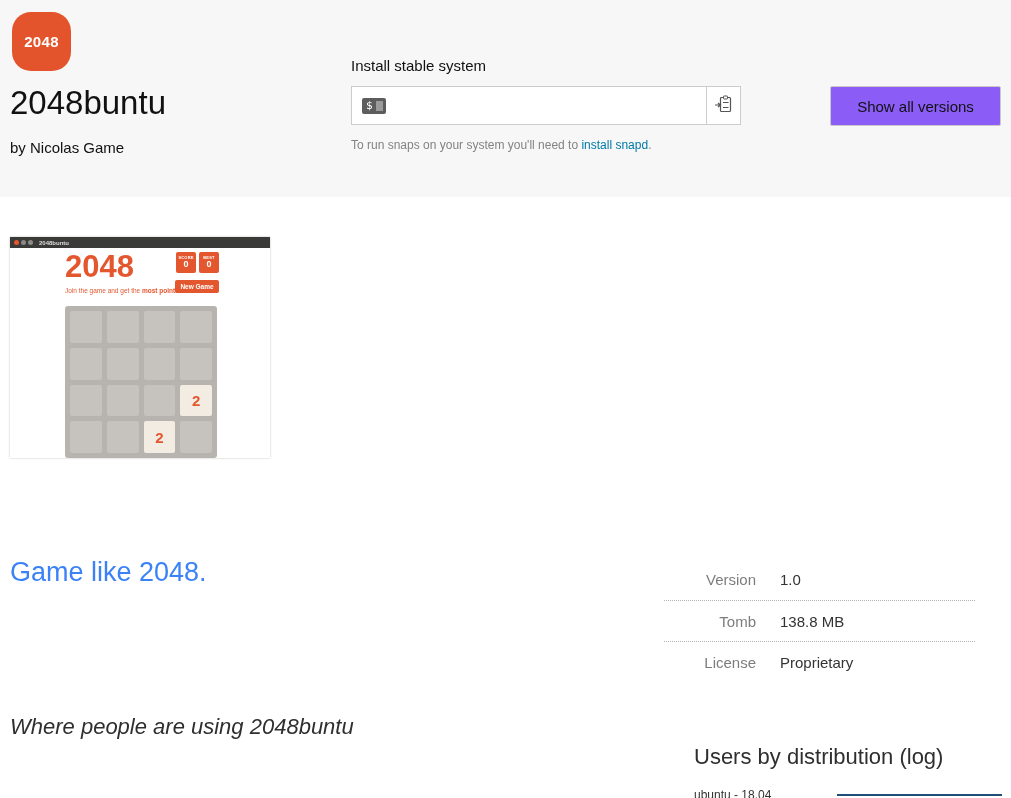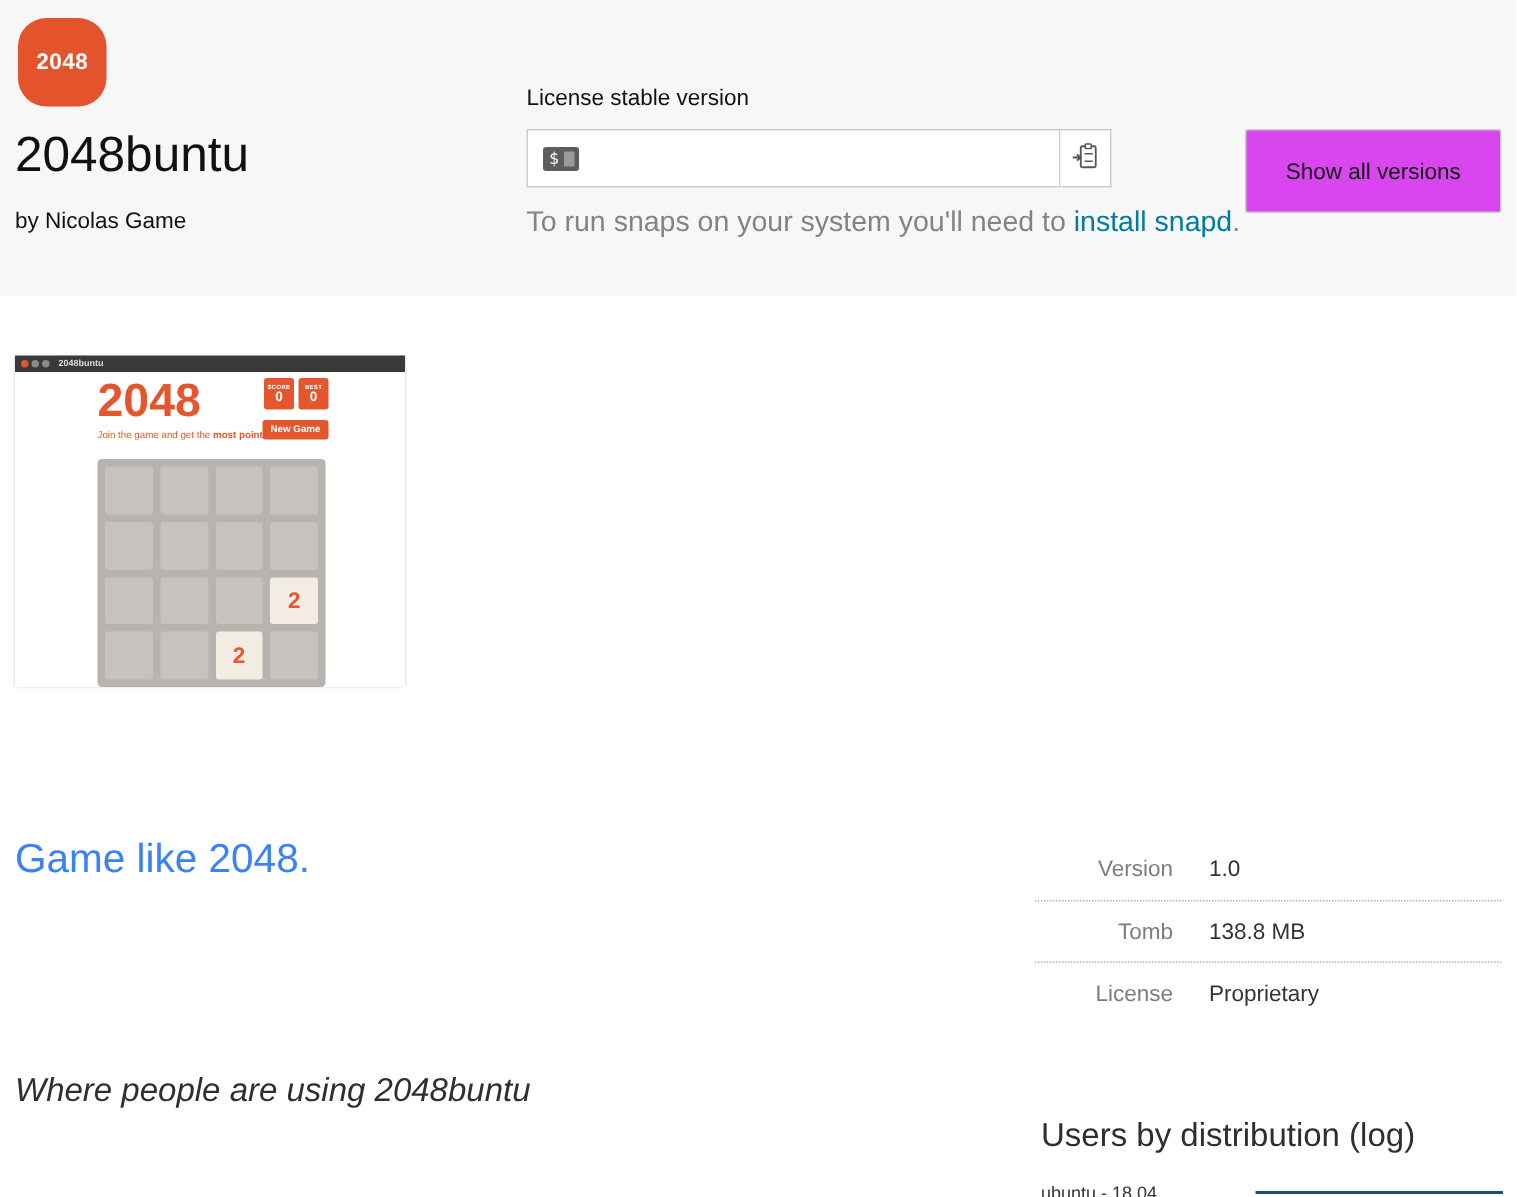--- a/index.html
+++ b/index.html
@@ -19,24 +19,24 @@
   .cmd-row { position: absolute; left: 351px; top: 86px; display: flex; height: 39px; }
   .cmd-box { width: 356px; height: 39px; background: #fff; border: 1px solid #ccc;
     display: flex; align-items: center; padding-left: 10px; cursor: text; }
   .prompt { background: #5d5d5d; border-radius: 2px; width: 24px; height: 16px;
     display: inline-flex; align-items: center; padding-left: 4px; margin-right: 9px; }
   .prompt .dollar { color: #fff; font-size: 11px; font-family: "DejaVu Sans Mono", monospace; line-height: 1; }
   .prompt .cursor { display: inline-block; width: 7px; height: 10px; background: #9a9a9a; margin-left: 3px; }
   .cmd-box code { font-family: "DejaVu Sans Mono", monospace; font-size: 14.5px; color: #333; }
   .copy-btn { width: 34px; height: 39px; background: #fff; border: 1px solid #ccc; border-left: none;
     display: flex; align-items: center; justify-content: center; cursor: pointer; }
-  .helper { position: absolute; left: 351px; top: 138px; font-size: 19px; color: #838383; }
+  .helper { position: absolute; left: 351px; top: 138px; font-size: 12px; color: #838383; }
   .helper a { color: #007aa6; text-decoration: none; cursor: pointer; }
-  .versions-btn { position: absolute; left: 830px; top: 86px; width: 171px; height: 56px;
-    background: #d946ef; border: 1px solid #c9c9c9; border-radius: 2px; font-size: 15px; color: #111;
+  .versions-btn { position: absolute; left: 830px; top: 86px; width: 171px; height: 40px;
+    background: #8b5cf6; border: 1px solid #c9c9c9; border-radius: 2px; font-size: 15px; color: #111;
     font-family: "Liberation Sans", sans-serif; cursor: pointer; }
 
   
   .shot { position: absolute; left: 10px; top: 237px; width: 260px; height: 221px;
     box-shadow: 0 0 2px rgba(0,0,0,.25); cursor: pointer; background: #fff; }
   .titlebar { position: relative; width: 100%; height: 11px; background: #3a3a38;
     display: flex; align-items: center; padding-left: 4px; }
   .dot { width: 5px; height: 5px; border-radius: 50%; margin-right: 2px; }
   .dot.close { background: #e4572e; }
   .dot.min, .dot.max { background: #8b8b87; }
@@ -56,21 +56,21 @@
   .g-grid { position: absolute; left: 55px; top: 58px; width: 152px; height: 152px;
     background: #b7b3ae; border-radius: 3px; padding: 5px; display: grid;
     grid-template-columns: repeat(4, 1fr); grid-template-rows: repeat(4, 1fr); gap: 5px; }
   .g-cell { background: #c6c2be; border-radius: 2px; display: flex; align-items: center; justify-content: center; }
   .g-cell.tile { background: #f2ece2; color: #e4572e; font-weight: bold; font-size: 15px; }
 
   
   .desc { position: absolute; left: 10px; top: 557px; width: 620px; }
   .desc h2 { font-size: 27px; font-weight: 400; color: #3b82f6; }
   .desc p { margin-top: 26px; font-size: 15px; color: #333; }
-  .details { position: absolute; left: 690px; top: 559px; width: 311px; }
+  .details { position: absolute; left: 664px; top: 559px; width: 311px; }
   .d-row { display: flex; align-items: center; height: 41px; }
   .d-row + .d-row { border-top: 1px dotted #b3b3b3; }
   .d-label { width: 92px; text-align: right; color: #7d7d7d; font-size: 15px; padding-right: 24px; box-sizing: content-box; }
   .d-value { color: #333; font-size: 15px; }
 
   
   .map-heading { position: absolute; left: 10px; top: 714px; font-size: 22px; font-weight: 400; color: #2f2f2f; font-style: italic; }
   .distro { position: absolute; left: 694px; top: 744px; width: 317px; }
   .distro h2 { font-size: 22px; font-weight: 400; color: #2f2f2f; }
   .distro-chart { margin-top: 16px; }
@@ -83,21 +83,21 @@
 
 <div class="page">
 
   <header class="hero">
     <div class="app-icon">
       <span>2048</span>
     </div>
     <h1 class="page-title">2048buntu</h1>
     <p class="byline">by Nicolas Game</p>
 
-    <p class="install-heading">License stable version</p>
+    <p class="install-heading">Install stable system</p>
     <div class="cmd-row">
       <div class="cmd-box">
         <span class="prompt">
           <span class="dollar">$</span>
           <span class="cursor"></span>
         </span>
       </div>
       <button class="copy-btn">
         <span>
           <svg width="17" height="19" viewBox="0 0 17 19" fill="none">

